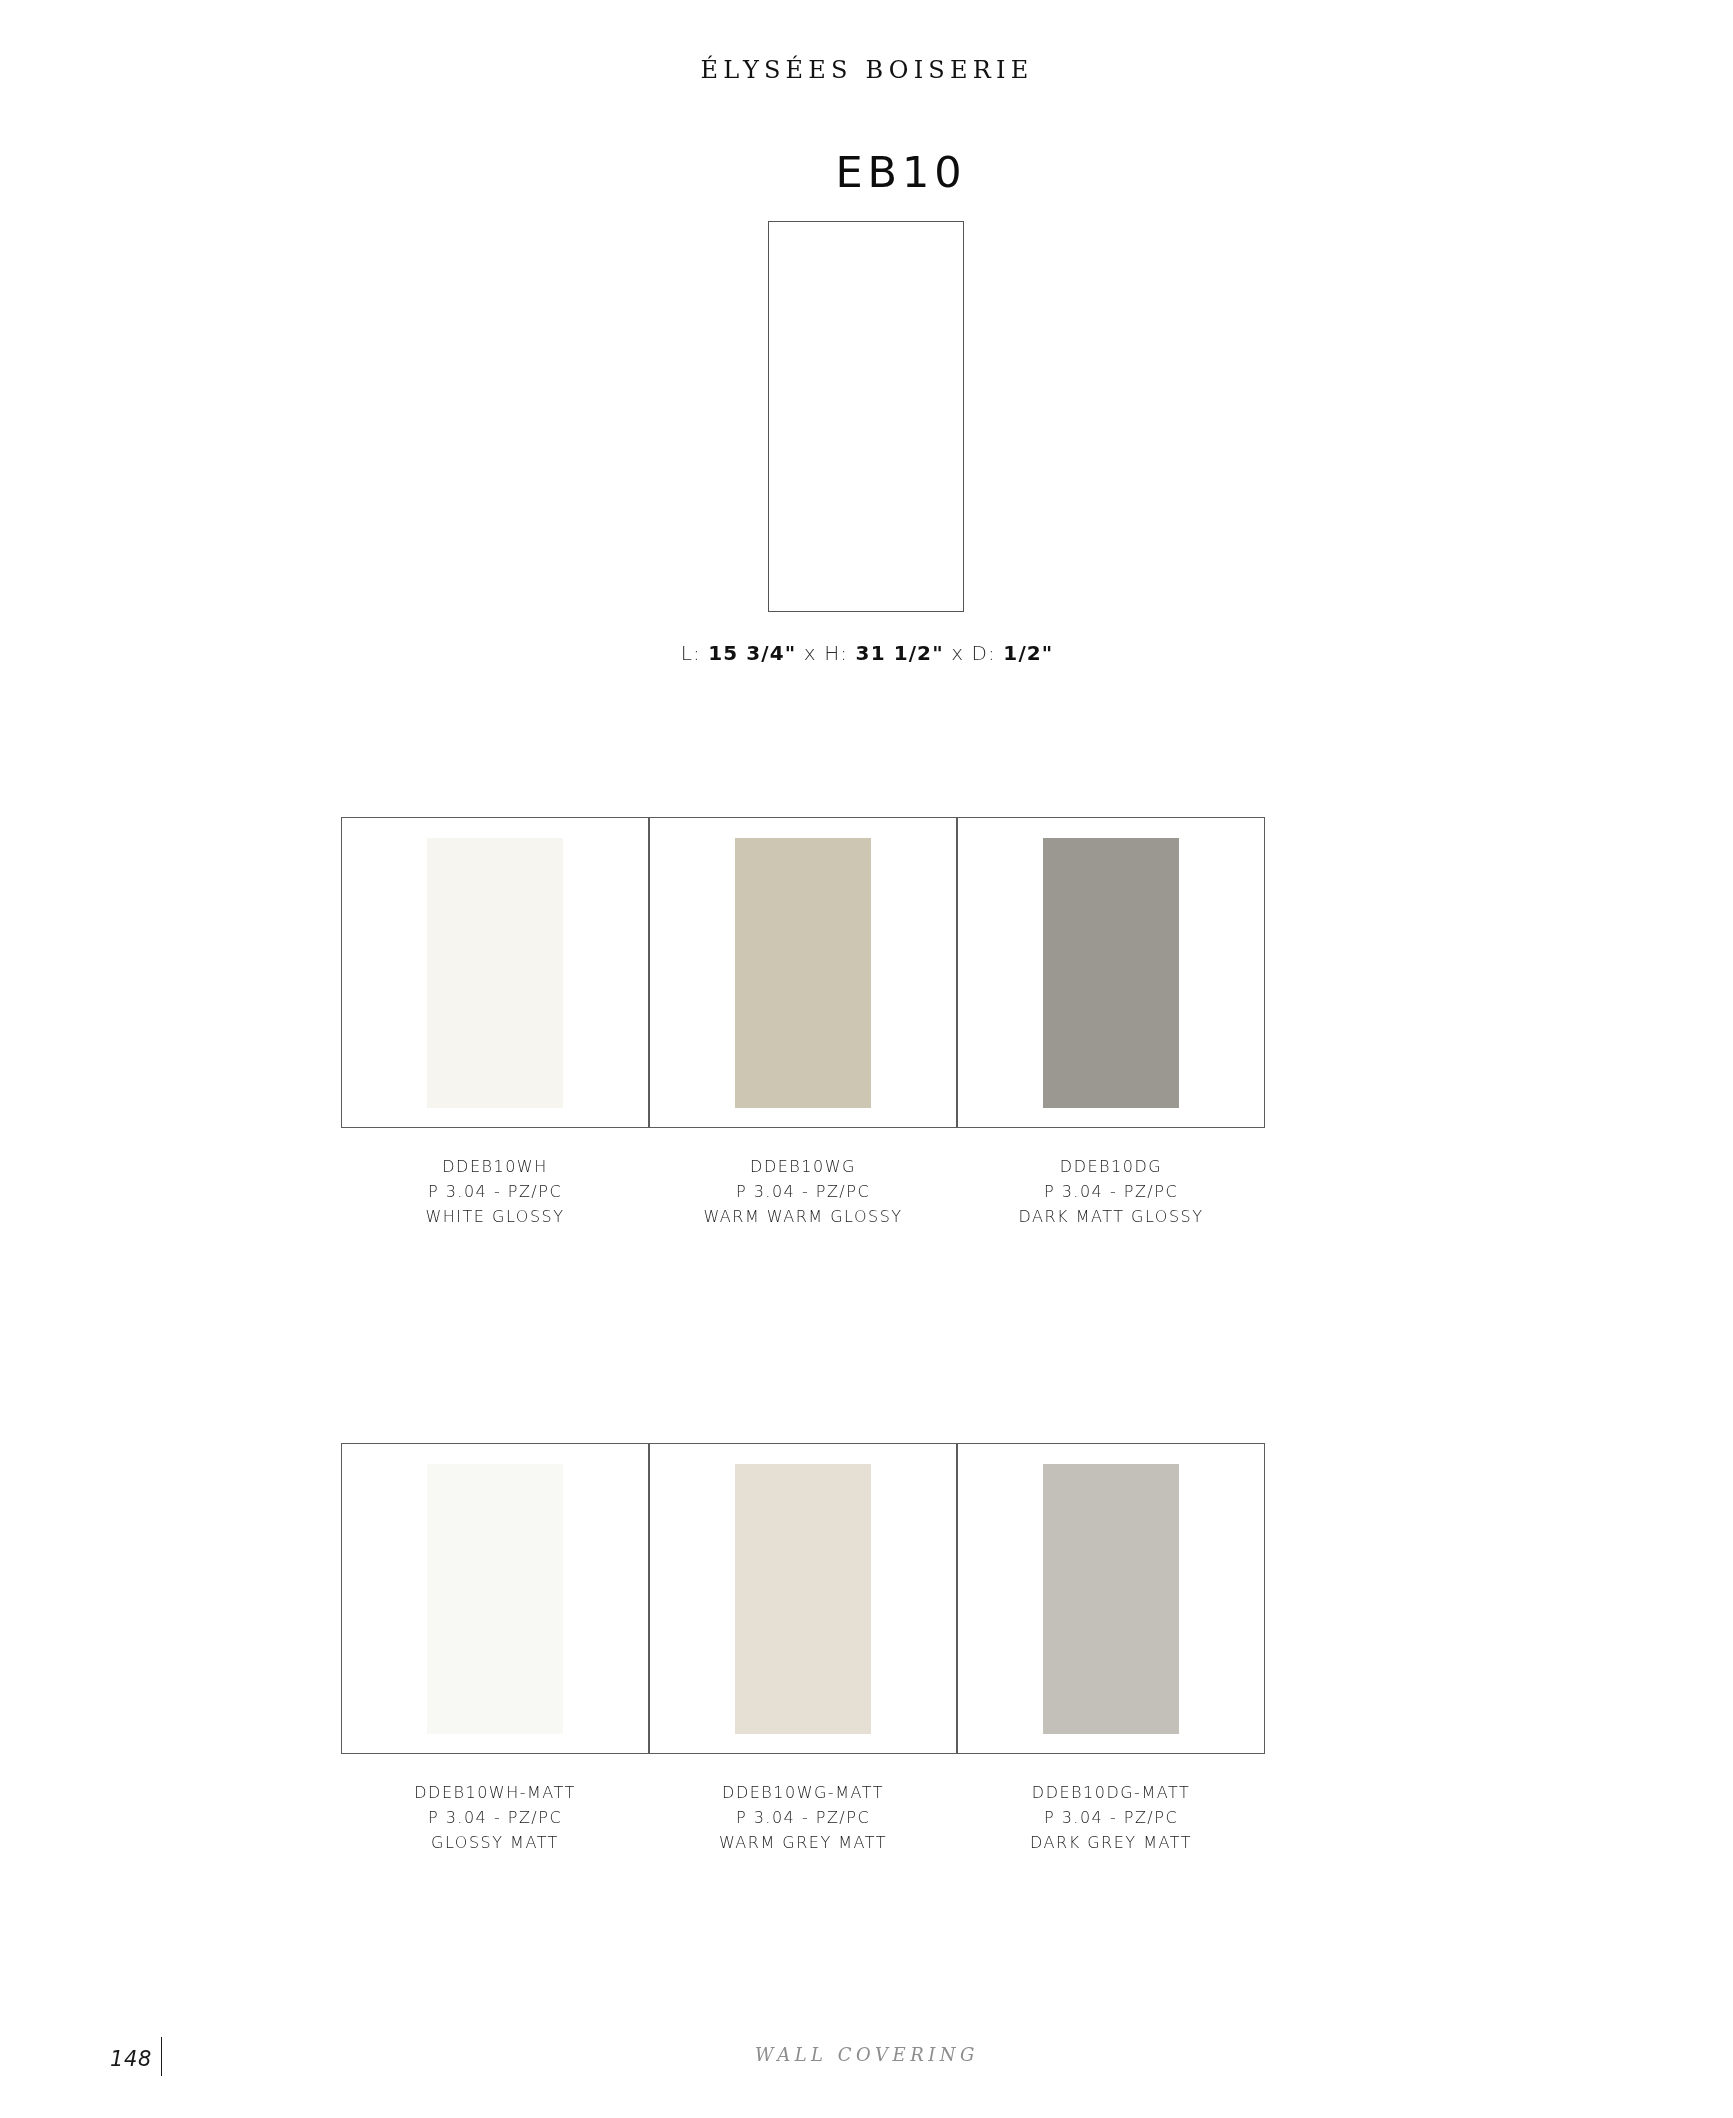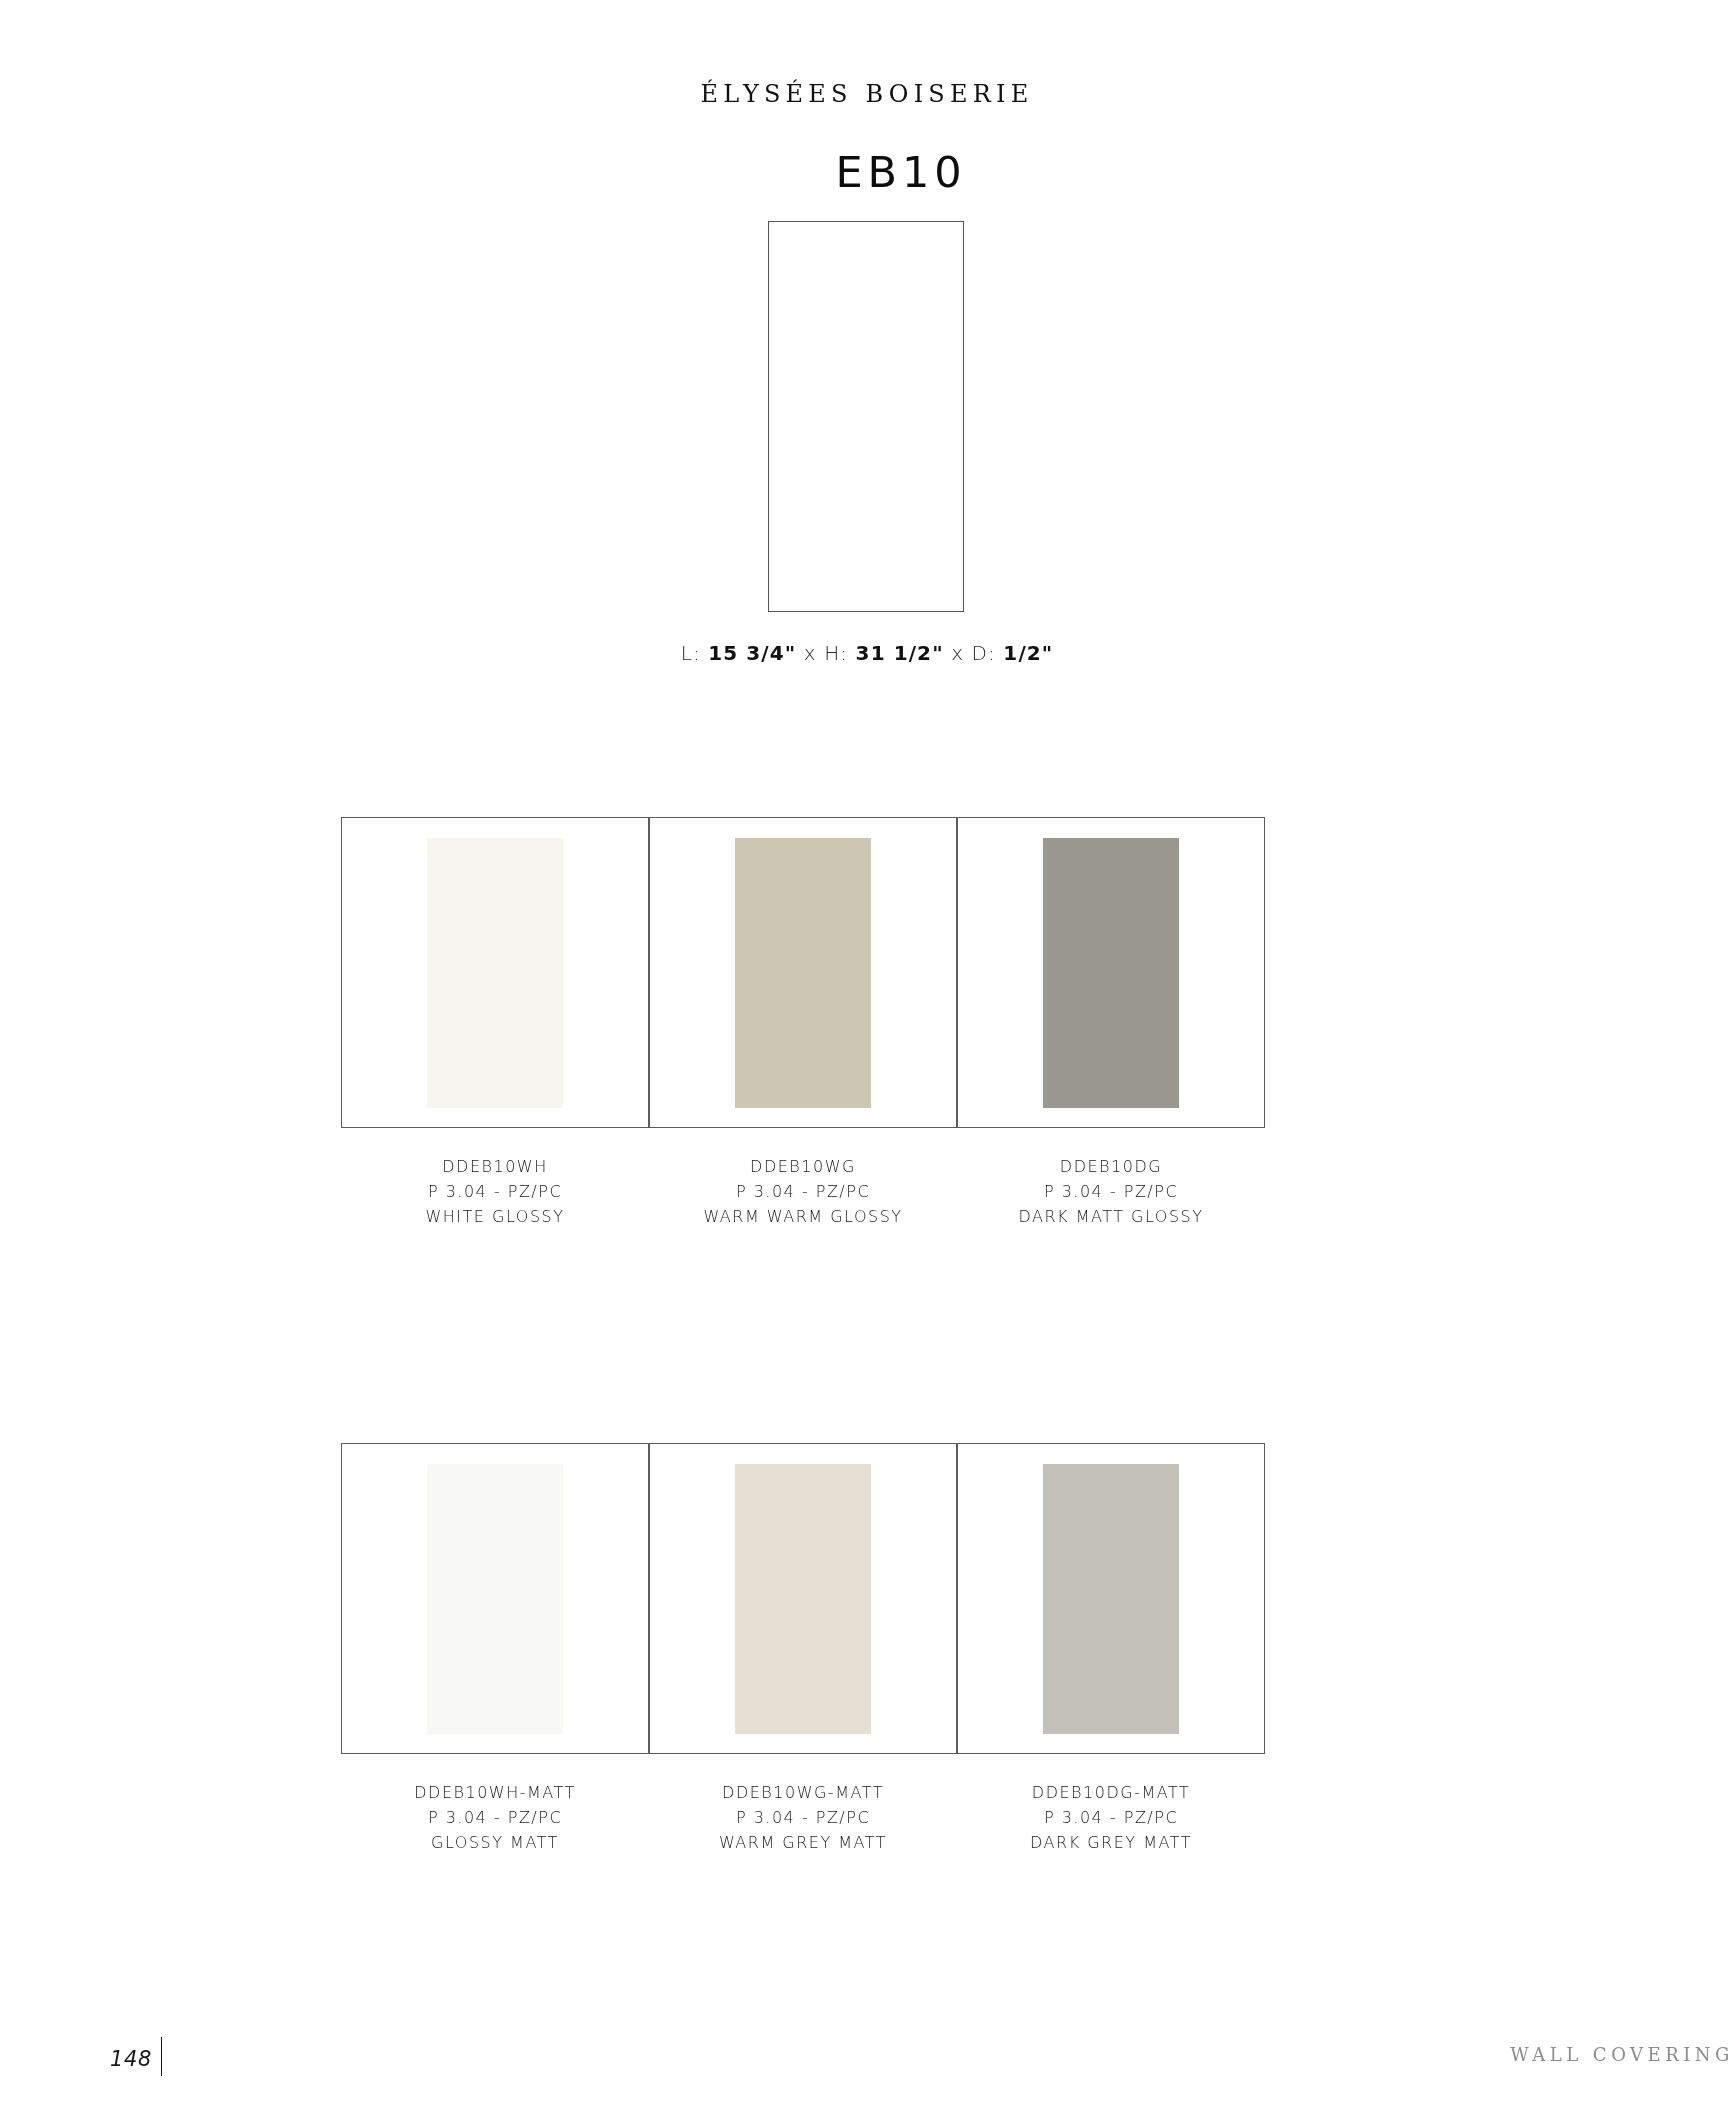--- a/index.html
+++ b/index.html
@@ -12,21 +12,21 @@
     height: 2119px;
     position: relative;
     font-family: "DejaVu Sans", sans-serif;
     color: #1a1a1a;
     overflow: hidden;
   }
 
   
   .collection-header {
     position: absolute;
-    top: 80px;
+    top: 56px;
     left: 0;
     width: 1734px;
     text-align: center;
     font-family: "DejaVu Serif", serif;
     font-size: 24px;
     letter-spacing: 5.2px;
     color: #111111;
     font-weight: 400;
     white-space: nowrap;
   }
@@ -140,27 +140,28 @@
     top: 2037px;
     width: 1.4px;
     height: 39px;
     background: #1a1a1a;
   }
   .footer-section {
     position: absolute;
     top: 2044px;
     left: 0;
     width: 1734px;
-    text-align: right;
+    text-align: center;
     font-family: "DejaVu Serif", serif;
     font-size: 18px;
     letter-spacing: 4.5px;
     color: #8d8d8d;
     font-weight: 400;
     white-space: nowrap;
+    font-style: italic;
   }
 </style>
 </head>
 <body>
 
 <div class="collection-header">ÉLYSÉES BOISERIE</div>
 
 <div class="product-title">EB10</div>
 
 <div class="spec-drawing"></div>

